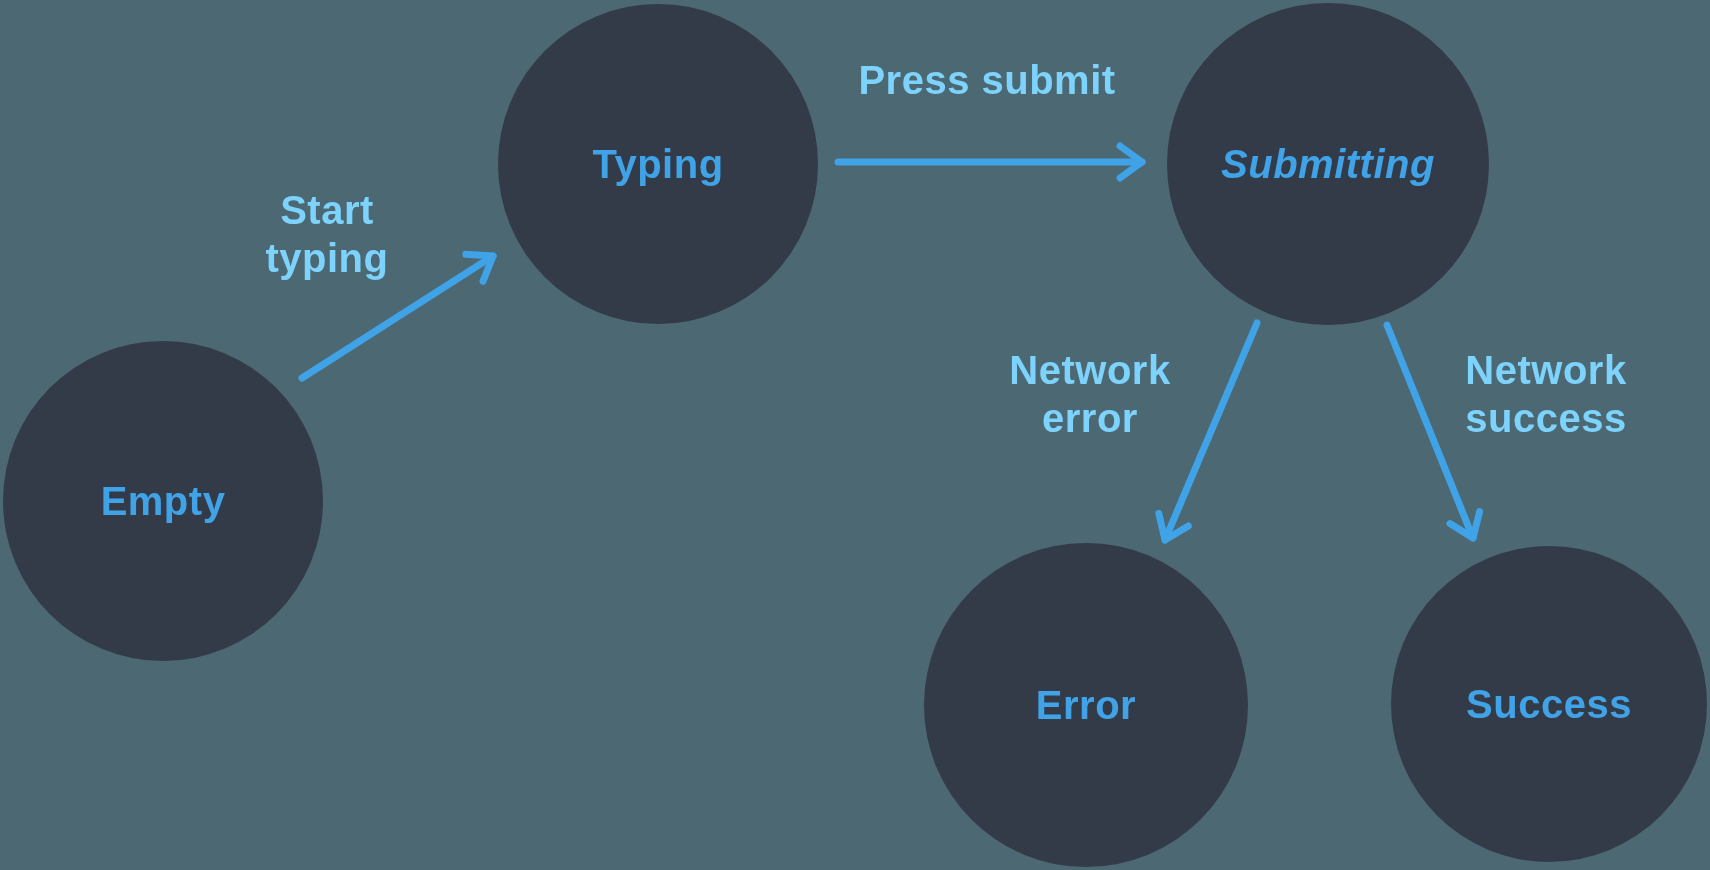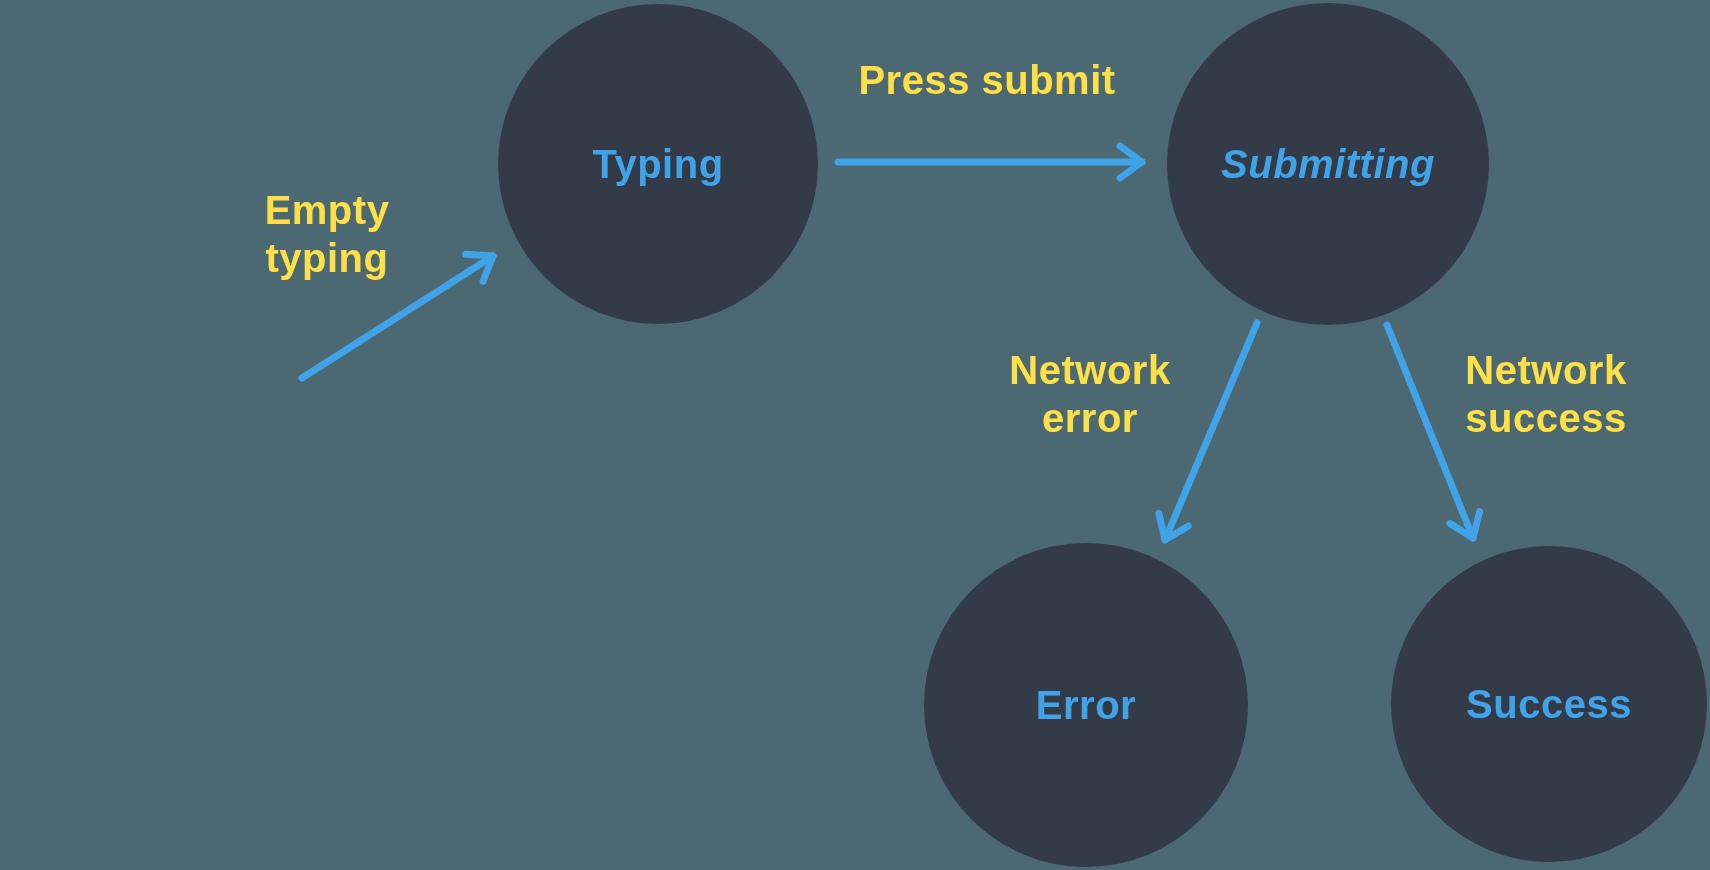--- a/index.html
+++ b/index.html
@@ -28,21 +28,21 @@
   .node .node-label {
     color: #40A2E7;
     font-size: 40px;
     font-weight: bold;
     letter-spacing: 0.5px;
   }
   .edge-label {
     position: absolute;
     transform: translateX(-50%);
     text-align: center;
-    color: #fde047;
+    color: #7dd3fc;
     font-size: 40px;
     font-weight: bold;
     line-height: 48px;
     letter-spacing: 0.5px;
     white-space: nowrap;
   }
   .edge-label span { display: block; }
 
   #node-empty      { left: 3px;    top: 341px; width: 320px; height: 320px; }
   #node-typing     { left: 498px;  top: 4px;   width: 320px; height: 320px; }
@@ -65,39 +65,42 @@
       <marker id="chev" viewBox="0 0 40 40" markerWidth="40" markerHeight="40" refX="30" refY="20" orient="auto" markerUnits="userSpaceOnUse">
         <path d="M8 4 L30 20 L8 36" fill="none" stroke="#40A2E7" stroke-width="7" stroke-linecap="round" stroke-linejoin="round"></path>
       </marker>
     </defs>
     <path d="M302 378 L493 256" fill="none" stroke="#40A2E7" stroke-width="7" stroke-linecap="round" marker-end="url(#chev)"></path>
     <path d="M838 162 L1142 162" fill="none" stroke="#40A2E7" stroke-width="7" stroke-linecap="round" marker-end="url(#chev)"></path>
     <path d="M1257 323 L1165 540" fill="none" stroke="#40A2E7" stroke-width="7" stroke-linecap="round" marker-end="url(#chev)"></path>
     <path d="M1387 325 L1473 538" fill="none" stroke="#40A2E7" stroke-width="7" stroke-linecap="round" marker-end="url(#chev)"></path>
   </svg>
 
+  <div class="node" id="node-empty">
+    <span class="node-label">Empty</span>
+  </div>
 
   <div class="node" id="node-typing">
     <span class="node-label">Typing</span>
   </div>
 
   <div class="node" id="node-submitting">
     <span class="node-label">Submitting</span>
   </div>
 
   <div class="node" id="node-error">
     <span class="node-label">Error</span>
   </div>
 
   <div class="node" id="node-success">
     <span class="node-label">Success</span>
   </div>
 
   <div class="edge-label" id="label-start-typing">
-    <span>Empty</span>
+    <span>Start</span>
     <span>typing</span>
   </div>
 
   <div class="edge-label" id="label-press-submit">
     <span>Press submit</span>
   </div>
 
   <div class="edge-label" id="label-network-error">
     <span>Network</span>
     <span>error</span>

